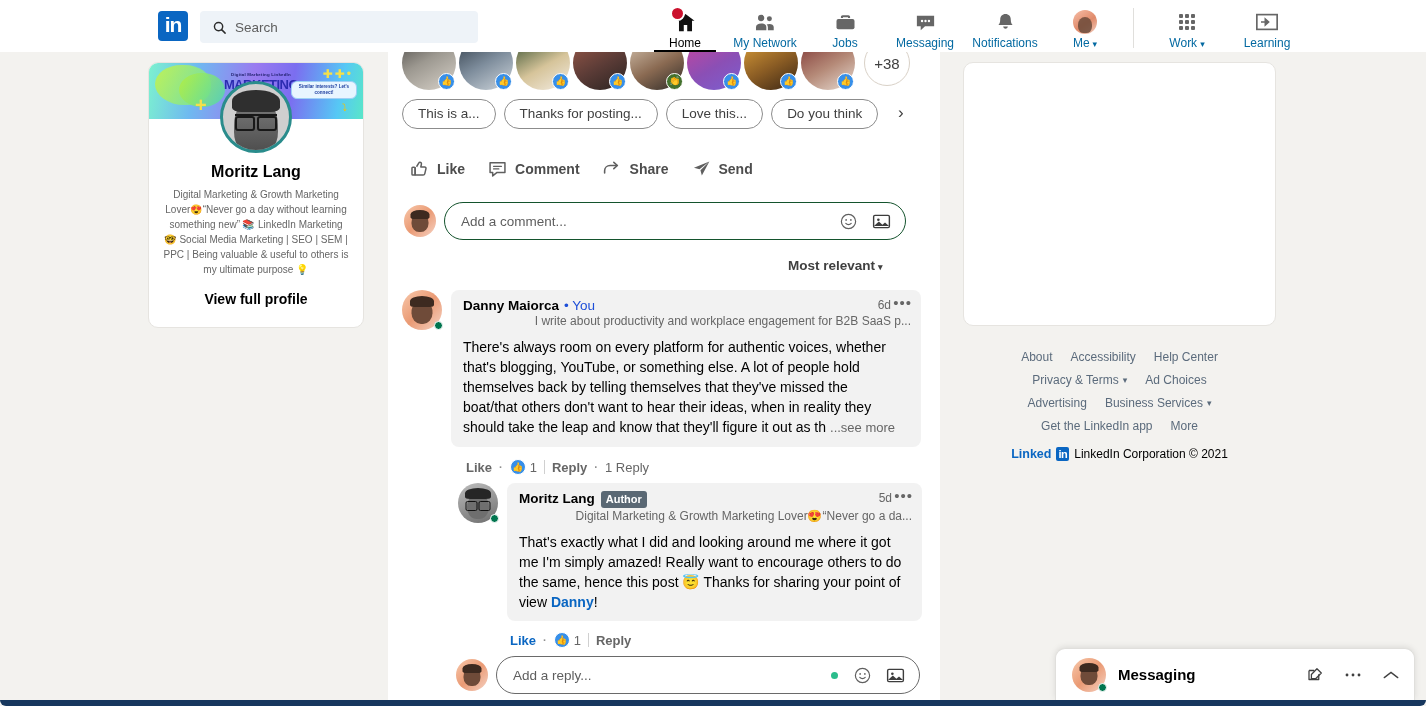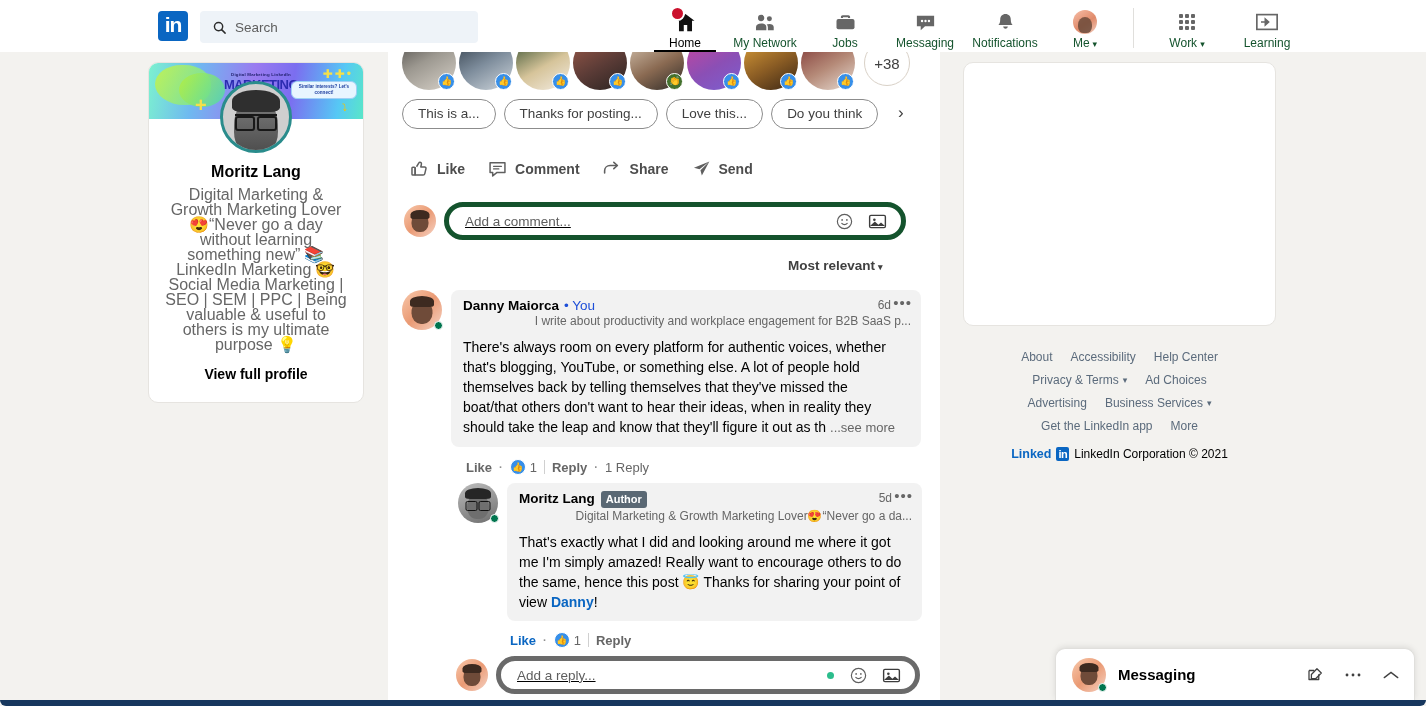--- a/index.html
+++ b/index.html
@@ -65,21 +65,21 @@
   }
   .nav-item {
     width: 80px; height: 52px;
     display: flex; flex-direction: column;
     align-items: center; justify-content: flex-end;
     cursor: pointer; position: relative;
     padding-bottom: 2px;
   }
   .nav-item .ico { height: 26px; display: flex; align-items: center; justify-content: center; position: relative; }
   .nav-item .lbl {
-    font-size: 12px; color: #14532d; margin-top: 1px; white-space: nowrap;
+    font-size: 12px; color: #0369a1; margin-top: 1px; white-space: nowrap;
   }
   .nav-item.active .lbl { color: #000000; }
   .nav-item.active::after {
     content: ""; position: absolute; bottom: 0; left: 9px; right: 9px;
     height: 2px; background: #000;
   }
   .badge-dot {
     position: absolute; top: -3px; right: 12px;
     width: 15px; height: 15px; border-radius: 50%;
     background: #cb112d; border: 2px solid #fff;
@@ -166,21 +166,21 @@
   .avatar-big .glasses::before, .avatar-big .glasses::after {
     content: ""; position: absolute; top: 0; width: 16px; height: 11px;
     border: 2px solid #181818; border-radius: 3px;
   }
   .avatar-big .glasses::before { left: 0; }
   .avatar-big .glasses::after { right: 0; }
   .profile-name {
     font-size: 16px; font-weight: bold; color: #000; margin-top: 10px;
   }
   .profile-desc {
-    font-size: 16px; color: #666666; line-height: 15px;
+    font-size: 10px; color: #666666; line-height: 15px;
     padding: 6px 14px 0; word-wrap: break-word;
   }
   .view-profile {
     font-size: 14px; font-weight: bold; color: #000; margin-top: 14px;
     cursor: pointer;
   }
 
   
   #center {
     position: absolute; left: 388px; top: 0;
@@ -260,23 +260,23 @@
   .online-dot {
     position: absolute; right: -1px; bottom: 0px;
     width: 9px; height: 9px; border-radius: 50%;
     background: #01754f; border: 1.5px solid #fff;
     z-index: 5;
   }
 
   .compose-row { display: flex; align-items: center; gap: 8px; }
   .compose-field {
     width: 462px; height: 38px;
-    border: 5px solid #14532d; border-radius: 20px;
+    border: 1px solid #14532d; border-radius: 20px;
     display: flex; align-items: center;
-    padding: 0 13px 0 16px; background: #fff; text-decoration: underline;
+    padding: 0 13px 0 16px; background: #fff;
   }
   .compose-field.focused { border-color: #6a6a6a; }
   .compose-field input {
     flex: 1; border: none; outline: none; background: transparent;
     font-size: 13.5px; color: #000;
     font-family: "Liberation Sans", sans-serif;
   }
   .compose-field input::placeholder { color: #5e5e5e; }
   .compose-icons { display: flex; align-items: center; gap: 13px; }
 

